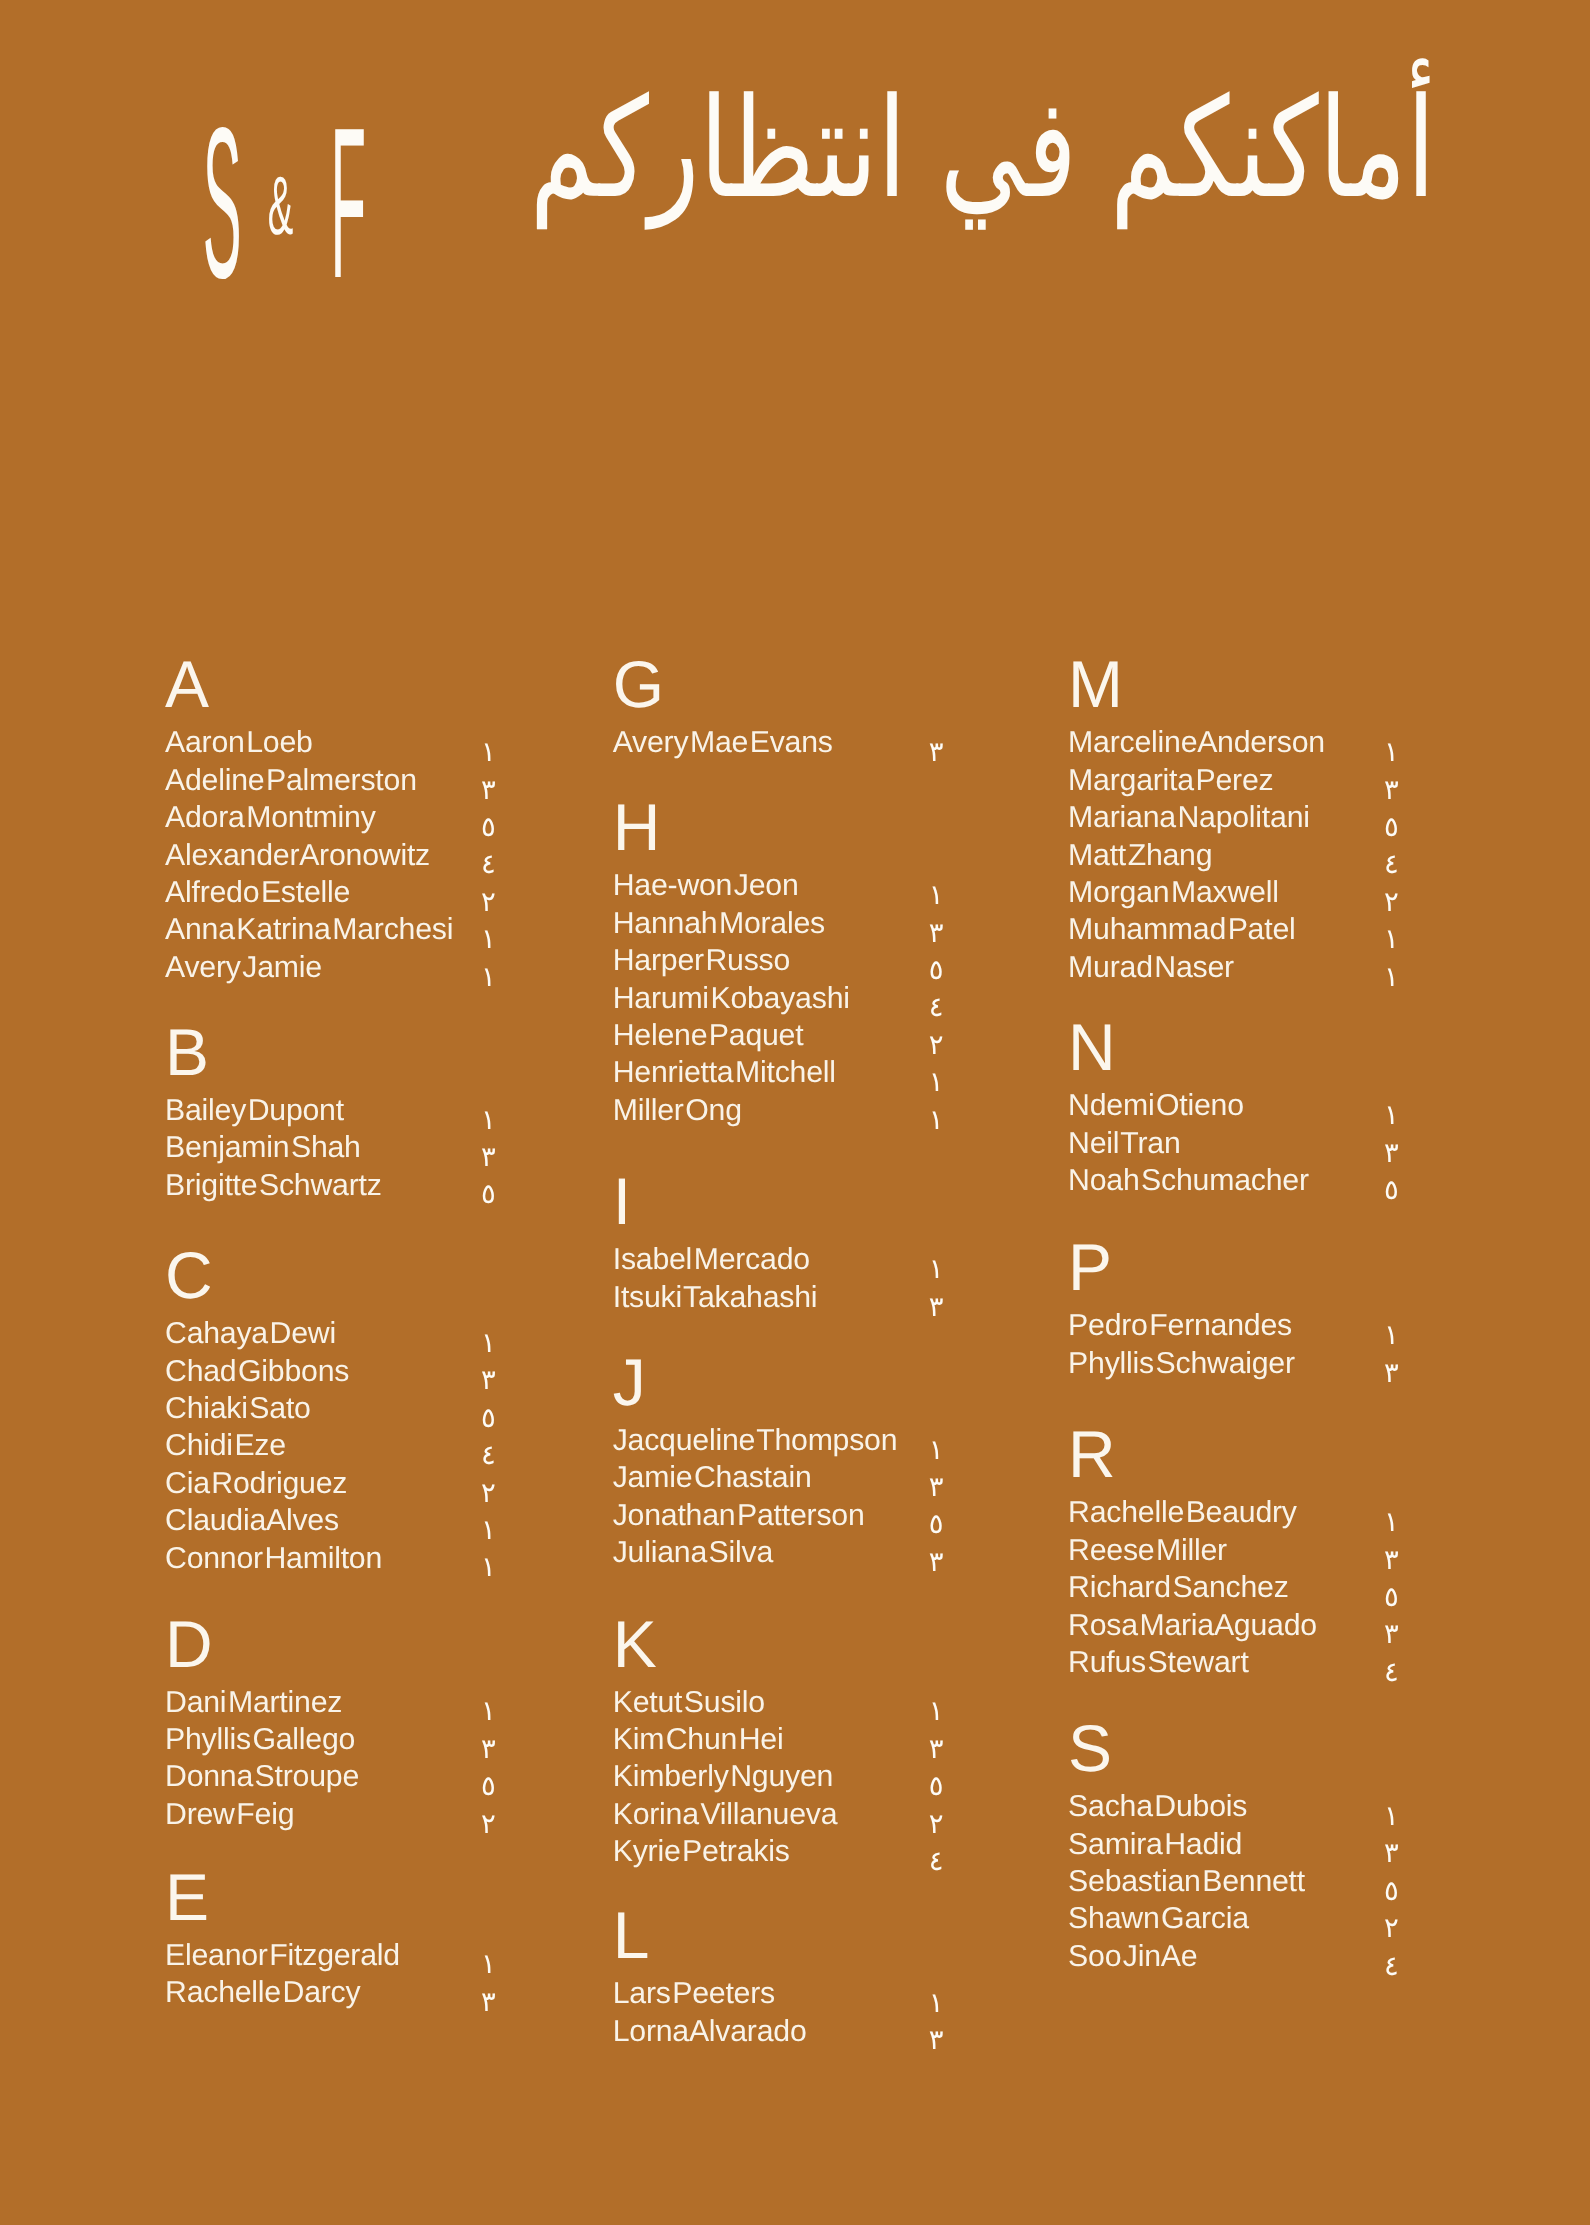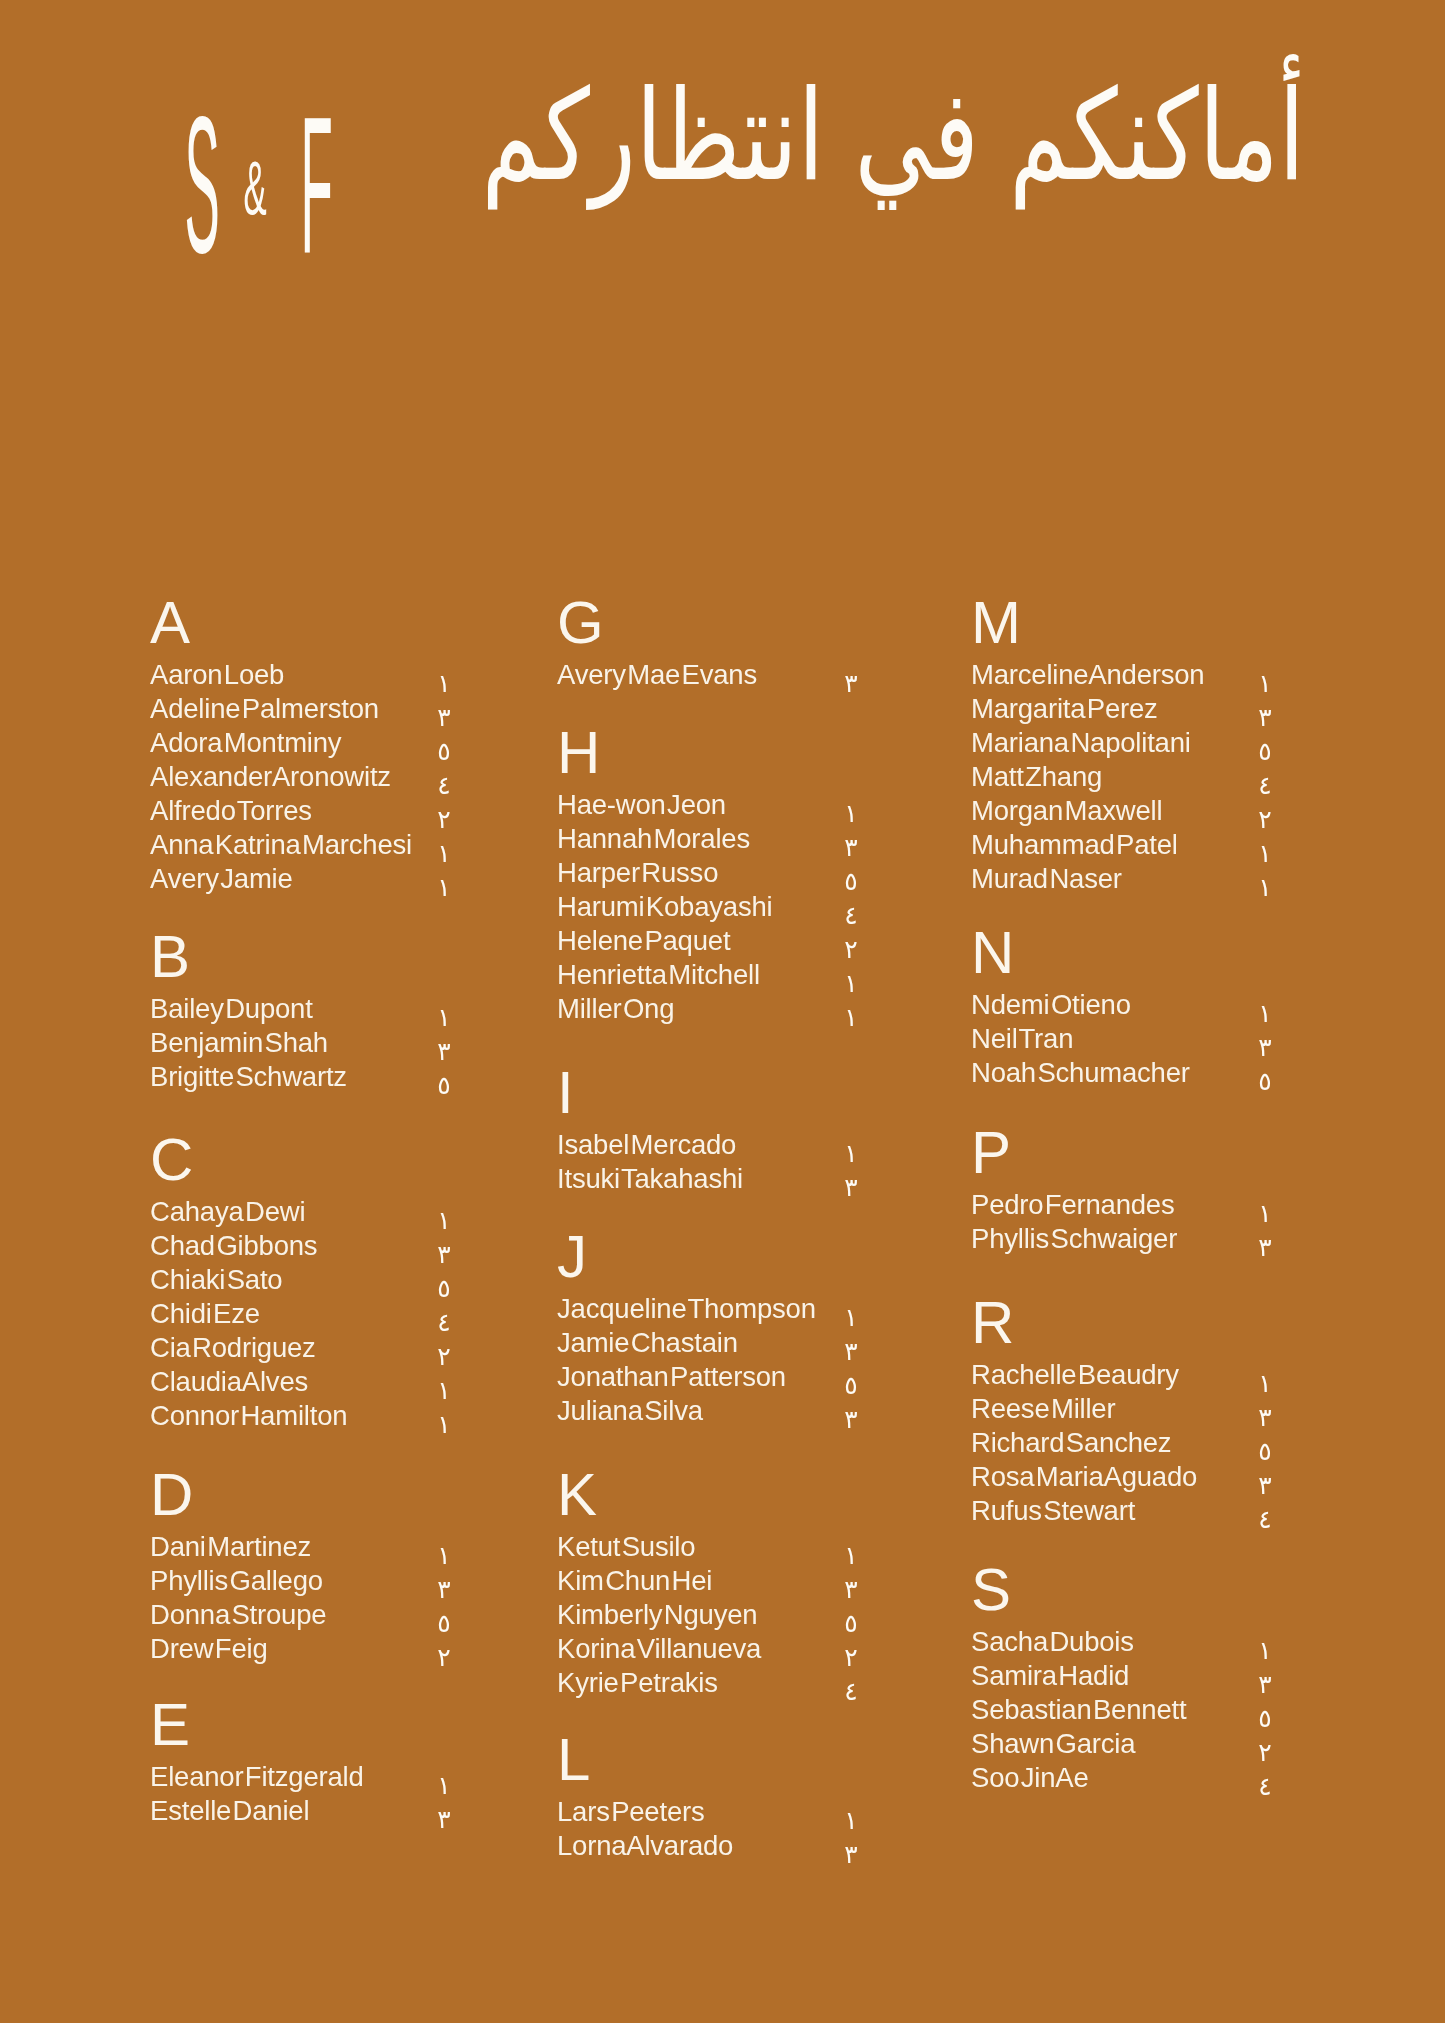--- a/index.html
+++ b/index.html
@@ -84,21 +84,21 @@
   </li>
           <li class="guest-row">
     <span class="guest-name">Adora Montminy</span>
     <span class="guest-table">٥</span>
   </li>
           <li class="guest-row">
     <span class="guest-name">Alexander Aronowitz</span>
     <span class="guest-table">٤</span>
   </li>
           <li class="guest-row">
-    <span class="guest-name">Alfredo Torres</span>
+    <span class="guest-name">Alfredo Estelle</span>
     <span class="guest-table">٢</span>
   </li>
           <li class="guest-row">
     <span class="guest-name">Anna Katrina Marchesi</span>
     <span class="guest-table">١</span>
   </li>
           <li class="guest-row">
     <span class="guest-name">Avery Jamie</span>
     <span class="guest-table">١</span>
   </li>
@@ -176,21 +176,21 @@
         </ul>
   </section>
       <section class="section col-1 sec-E">
     <h2 class="section-letter">E</h2>
     <ul class="entries">
           <li class="guest-row">
     <span class="guest-name">Eleanor Fitzgerald</span>
     <span class="guest-table">١</span>
   </li>
           <li class="guest-row">
-    <span class="guest-name">Estelle Daniel</span>
+    <span class="guest-name">Rachelle Darcy</span>
     <span class="guest-table">٣</span>
   </li>
         </ul>
   </section>
       <section class="section col-2 sec-G">
     <h2 class="section-letter">G</h2>
     <ul class="entries">
           <li class="guest-row">
     <span class="guest-name">Avery Mae Evans</span>
     <span class="guest-table">٣</span>

